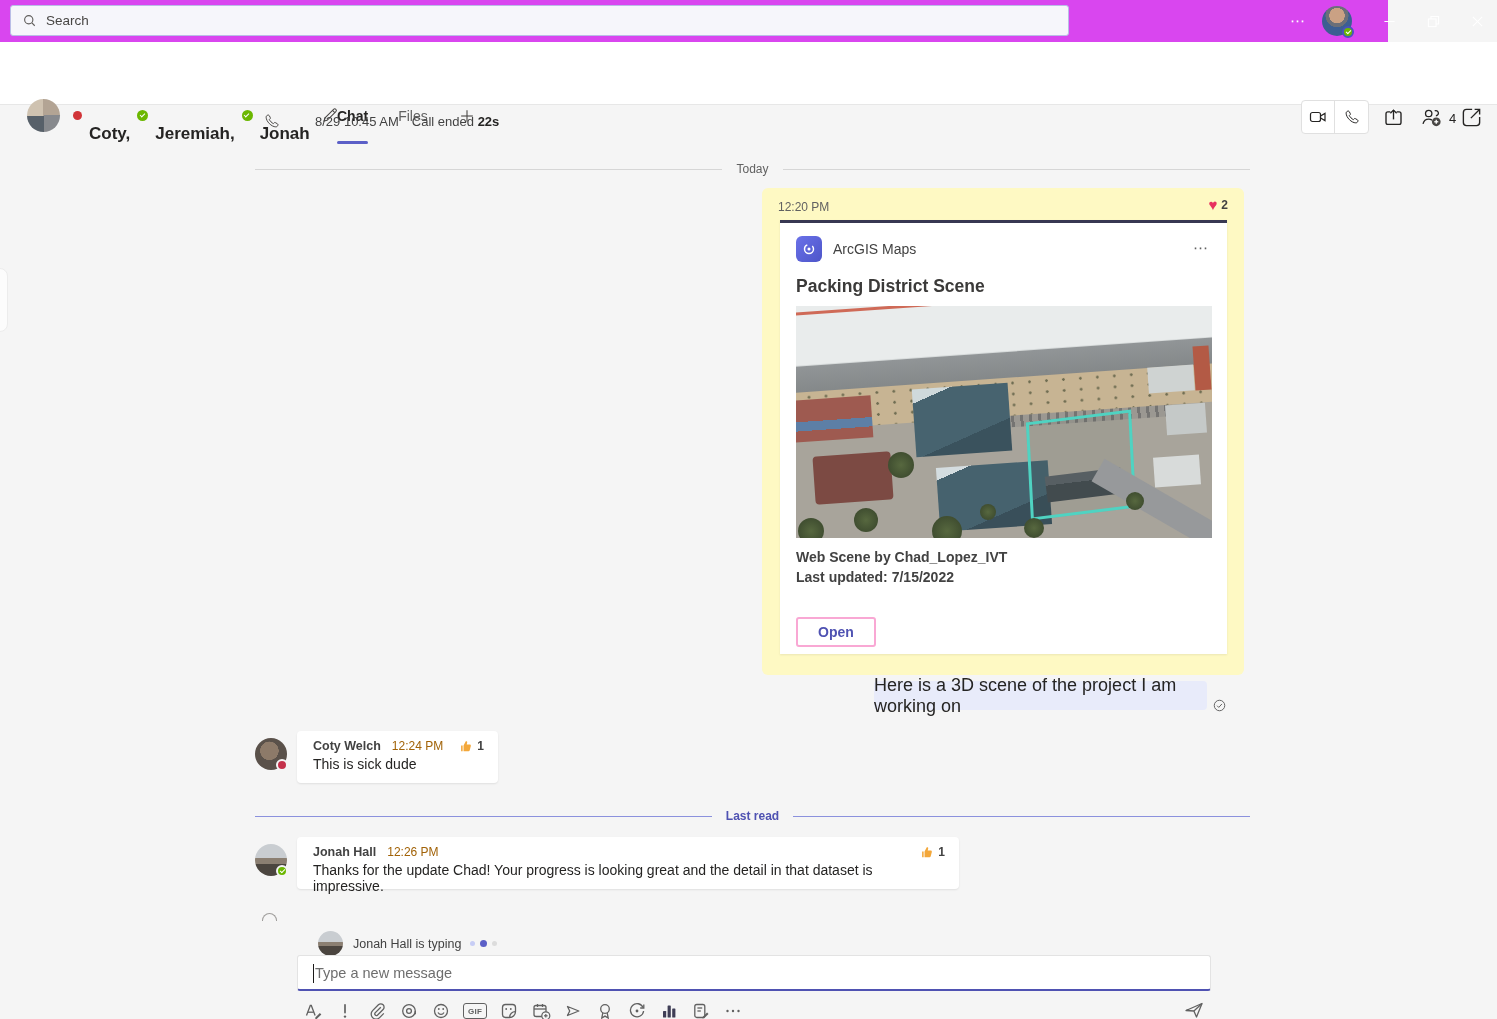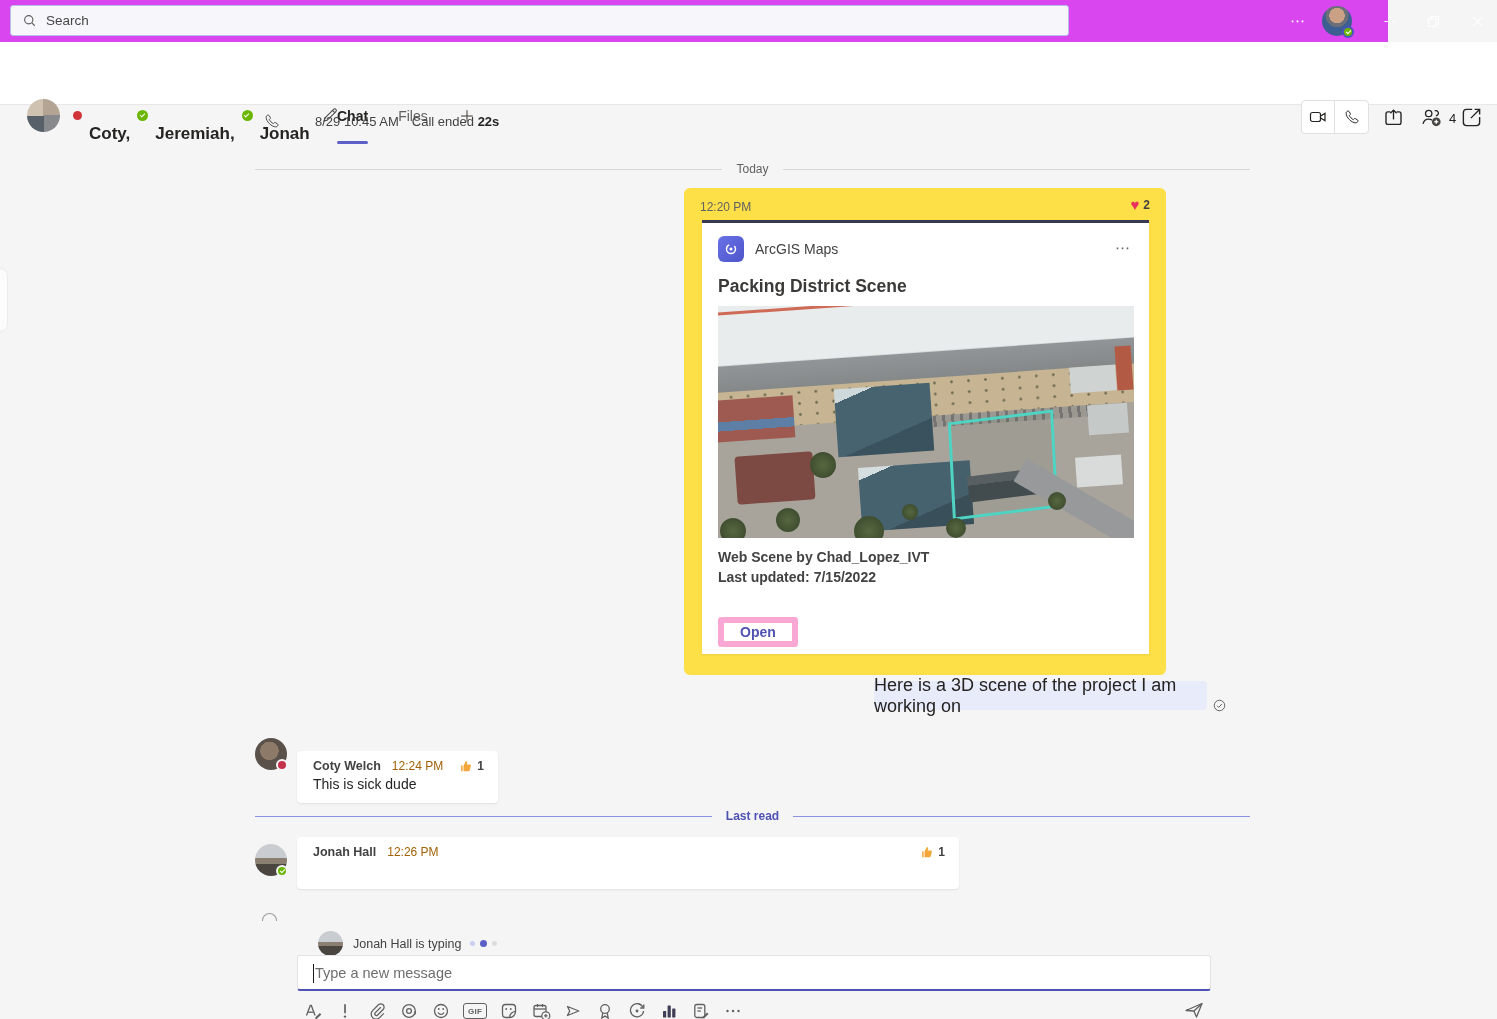--- a/index.html
+++ b/index.html
@@ -47,35 +47,35 @@
   .call-event .lbl { margin-left:13px; }
   .call-event b { color:#252423; }
 
   .divider { position:absolute; display:flex; align-items:center; left:255px; width:995px; }
   .divider .line { flex:1; height:1px; background:#d6d6d6; }
   .divider .lab { padding:0 14px; font-size:12px; color:#616161; }
   .divider.purple .line { background:#8b91dd; }
   .divider.purple .lab { color:#4f52b2; font-weight:bold; font-size:12px; }
 
   
-  .sent-bubble { position:absolute; left:684px; top:188px; width:482px; height:487px; background:#fde047; border-radius:6px; }
+  .sent-bubble { position:absolute; left:762px; top:188px; width:482px; height:487px; background:#fef9c3; border-radius:6px; }
   .sent-time { position:absolute; left:16px; top:12px; font-size:12px; color:#616161; }
   .reaction { display:flex; align-items:center; gap:4px; font-size:12px; color:#424242; font-weight:bold; cursor:default; }
   .sent-reaction { position:absolute; right:16px; top:9px; }
   .heart { color:#e8315f; font-size:15px; line-height:1; }
 
   .card { position:absolute; left:18px; top:32px; width:447px; height:434px; background:#ffffff; border-top:3px solid #383852; box-shadow:0 1px 2px rgba(0,0,0,.08); }
   .card-approw { position:absolute; left:16px; top:13px; display:flex; align-items:center; }
   .appicon { width:26px; height:26px; border-radius:6px; background:linear-gradient(135deg,#6a71e8,#4d55c9); display:flex; align-items:center; justify-content:center; }
   .card-appname { margin-left:11px; font-size:14px; color:#424242; }
   .card-dots { position:absolute; right:18px; top:16px; color:#616161; font-size:15px; letter-spacing:1px; cursor:default; }
   .card-title { position:absolute; left:16px; top:53px; font-size:17.5px; font-weight:bold; color:#3b3a39; }
   .card-byline { position:absolute; left:16px; top:326px; font-size:14px; font-weight:bold; color:#424242; }
   .card-updated { position:absolute; left:16px; top:346px; font-size:14px; font-weight:bold; color:#424242; }
-  .open-btn { position:absolute; left:16px; top:394px; width:80px; height:30px; background:#fff; border:6px solid #f9a8d4; border-radius:3px; color:#4f52b2; font-weight:bold; font-size:14px; font-family:"Liberation Sans",sans-serif; cursor:pointer; }
+  .open-btn { position:absolute; left:16px; top:394px; width:80px; height:30px; background:#fff; border:2px solid #f9a8d4; border-radius:3px; color:#4f52b2; font-weight:bold; font-size:14px; font-family:"Liberation Sans",sans-serif; cursor:pointer; }
 
   
   .aerial { position:absolute; left:16px; top:83px; width:416px; height:232px; overflow:hidden; background:#a8a49b; }
   .aerial > div { position:absolute; }
   .aer-top { left:-12px; top:-16px; width:444px; height:66px; background:#e9ecec; transform:rotate(-4deg); box-shadow: inset 0 -5px 0 #d7dbdb; }
   .aer-redline { left:-12px; top:0px; width:210px; height:3px; background:#cf6a57; transform:rotate(-4deg); }
   .aer-road { left:-12px; top:46px; width:444px; height:29px; background:linear-gradient(#919597,#838788); transform:rotate(-4deg); }
   .aer-dirt { left:-12px; top:72px; width:444px; height:38px; transform:rotate(-4deg);
     background-color:#c7b493;
     background-image:radial-gradient(circle 1.6px, #6f6d52 0 1px, transparent 1.6px);
@@ -340,21 +340,21 @@
         <g stroke="#616161" stroke-width="1.3" fill="none">
           <circle cx="10" cy="10" r="7"></circle>
           <path d="M6.8 10.3l2.2 2.2 4.3-4.6"></path>
         </g>
       </svg>
   </div>
 
   <div class="avatar av-coty" style="left:255px;top:738px;">
       <span class="badge busy"></span>
     </div>
-  <div class="msg-bubble" style="left:297px;top:731px;width:201px;height:52px;margin-top:20px;">
+  <div class="msg-bubble" style="left:297px;top:731px;width:201px;height:52px;">
     <div class="msg-head">
       <span class="msg-name">Coty Welch</span>
       <span class="msg-time">12:24 PM</span>
     </div>
     <div class="msg-text">This is sick dude</div>
     <div class="reaction msg-reaction" style="right:14px;">
       <svg width="14" height="14" viewBox="0 0 20 20">
           <path d="M6.5 17.5V9.2l3.2-6c1.2-.5 2.3.4 2 1.7L11 8h4.3c1.1 0 1.9 1 1.6 2.1l-1.6 5.8c-.3 1-1.1 1.6-2.1 1.6zM3 9.2h2.2v8.3H3z" fill="#f3a73a"></path>
         </svg>
       <span>1</span>
@@ -368,20 +368,21 @@
   </div>
 
   <div class="avatar av-jonah" style="left:255px;top:844px;">
       <span class="badge avail"></span>
     </div>
   <div class="msg-bubble" style="left:297px;top:837px;width:662px;height:52px;">
     <div class="msg-head">
       <span class="msg-name">Jonah Hall</span>
       <span class="msg-time">12:26 PM</span>
     </div>
+    <div class="msg-text">Thanks for the update Chad! Your progress is looking great and the detail in that dataset is impressive.</div>
     <div class="reaction msg-reaction" style="right:14px;">
       <svg width="14" height="14" viewBox="0 0 20 20">
           <path d="M6.5 17.5V9.2l3.2-6c1.2-.5 2.3.4 2 1.7L11 8h4.3c1.1 0 1.9 1 1.6 2.1l-1.6 5.8c-.3 1-1.1 1.6-2.1 1.6zM3 9.2h2.2v8.3H3z" fill="#f3a73a"></path>
         </svg>
       <span>1</span>
     </div>
   </div>
 
   <div class="typing-arc"></div>
   <div class="typing-row">

